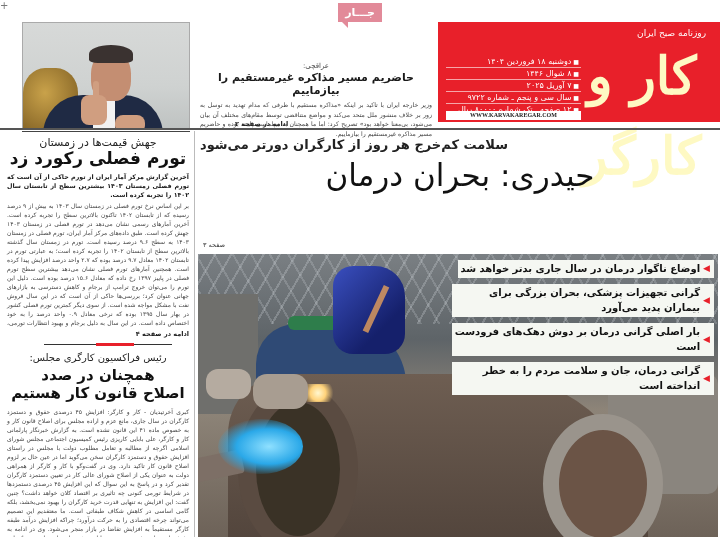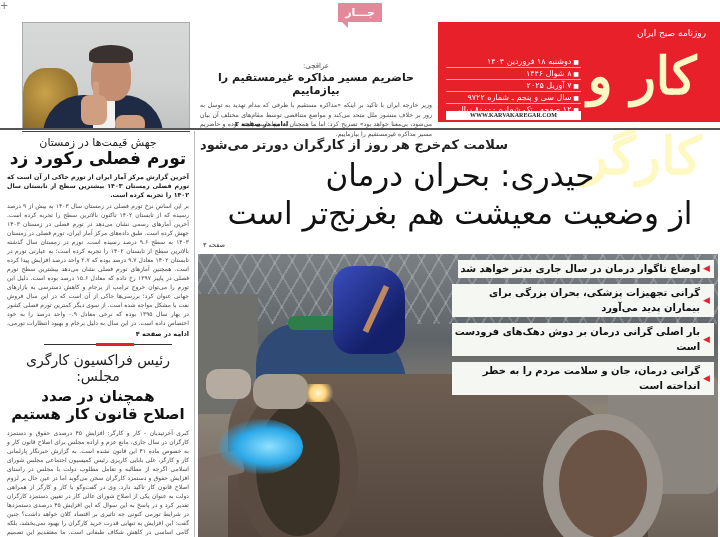--- a/index.html
+++ b/index.html
@@ -161,21 +161,20 @@
   <div class="top-headline">حاضریم مسیر مذاکره غیرمستقیم را بیازماییم</div>
   <div class="top-body" style="max-height:38px; overflow:hidden;">وزیر خارجه ایران با تاکید بر اینکه «مذاکره مستقیم با طرفی که مدام تهدید به توسل به زور بر خلاف منشور ملل متحد می‌کند و مواضع متناقضی توسط مقام‌های مختلف آن بیان می‌شود، بی‌معنا خواهد بود» تصریح کرد: اما ما همچنان به دیپلماسی پایبند بوده و حاضریم مسیر مذاکره غیرمستقیم را بیازماییم.</div>
   <div class="continue">ادامه در صفحه ۲</div>
 </div>
 
 <div class="top-rule"></div>
 
 <div class="main-area">
   <div class="subhead">سلامت کم‌خرج هر روز از کارگران دورتر می‌شود</div>
   <div class="headline">حیدری: بحران درمان</div>
-  <div class="headline" style="margin-top:0;">از وضعیت معیشت هم بغرنج‌تر است</div>
   <div class="page-ref">صفحه ۳</div>
 </div>
 
 <div class="main-photo">
   <div class="trusses"></div>
   <div class="bg-machine"></div>
   <div class="bg-right"></div>
   <div class="welder-body"></div>
   <div class="welder-collar"></div>
   <div class="welder-mask"></div>
@@ -217,18 +216,18 @@
     <div class="sec-kicker">جهش قیمت‌ها در زمستان</div>
     <div class="sec-headline" style="font-size:17px;">تورم فصلی رکورد زد</div>
     <div class="sec-lead">آخرین گزارش مرکز آمار ایران از تورم حاکی از آن است که تورم فصلی زمستان ۱۴۰۳ بیشترین سطح از تابستان سال ۱۴۰۲ را تجربه کرده است.</div>
     <div class="sec-body" style="max-height:126px; overflow:hidden; margin-top:2px;">بر این اساس نرخ تورم فصلی در زمستان سال ۱۴۰۳ به بیش از ۹ درصد رسیده که از تابستان ۱۴۰۲ تاکنون بالاترین سطح را تجربه کرده است. آخرین آمارهای رسمی نشان می‌دهد در تورم فصلی در زمستان ۱۴۰۳ جهش کرده است. طبق داده‌های مرکز آمار ایران، تورم فصلی در زمستان ۱۴۰۳ به سطح ۹.۶ درصد رسیده است. تورم در زمستان سال گذشته بالاترین سطح از تابستان ۱۴۰۲ را تجربه کرده است؛ به عبارتی تورم در تابستان ۱۴۰۲ معادل ۹.۷ درصد بوده که ۲.۷ واحد درصد افزایش پیدا کرده است. همچنین آمارهای تورم فصلی نشان می‌دهد بیشترین سطح تورم فصلی در پاییز ۱۳۹۷ رخ داده که معادل ۱۵.۶ درصد بوده است. دلیل این تورم را می‌توان خروج ترامپ از برجام و کاهش دسترسی به بازارهای جهانی عنوان کرد؛ بررسی‌ها حاکی از آن است که در این سال فروش نفت با مشکل مواجه شده است. از سوی دیگر کمترین تورم فصلی کشور در بهار سال ۱۳۹۵ بوده که نرخی معادل ۰.۹ واحد درصد را به خود اختصاص داده است. در این سال به دلیل برجام و بهبود انتظارات تورمی، نرخ تورم کمترین سطوح خود را تجربه کرده است. تورم مصرف‌کننده به افزایش مداوم سطح عمومی قیمت کالاها و خدمات مورد استفاده خانوار اطلاق می‌شود.</div>
     <div class="sec-continue">ادامه در صفحه ۴</div>
   </div>
   <div class="divider">
     <div class="divider-accent"></div>
   </div>
   <div>
-    <div class="sec-kicker" style="font-size:14px; margin-top:7px;">رئیس فراکسیون کارگری مجلس:</div>
+    <div class="sec-kicker" style="font-size:10px; margin-top:7px;">رئیس فراکسیون کارگری مجلس:</div>
     <div class="sec-headline" style="margin-top:3px;">همچنان در صدد</div>
     <div class="sec-headline">اصلاح قانون کار هستیم</div>
     <div class="sec-body" style="max-height:136px; overflow:hidden; margin-top:5px;">کبری آخرتیدیان - کار و کارگر: افزایش ۴۵ درصدی حقوق و دستمزد کارگران در سال جاری، مانع عزم و اراده مجلس برای اصلاح قانون کار و به خصوص ماده ۴۱ این قانون نشده است. به گزارش خبرنگار پارلمانی کار و کارگر، علی بابایی کاریزی رئیس کمیسیون اجتماعی مجلس شورای اسلامی اگرچه از مطالبه و تعامل مطلوب دولت با مجلس در راستای افزایش حقوق و دستمزد کارگران سخن می‌گوید اما در عین حال بر لزوم اصلاح قانون کار تاکید دارد. وی در گفت‌وگو با کار و کارگر از همراهی دولت به عنوان یکی از اصلاح شورای عالی کار در تعیین دستمزد کارگران تقدیر کرد و در پاسخ به این سوال که این افزایش ۴۵ درصدی دستمزدها در شرایط تورمی کنونی چه تاثیری بر اقتصاد کلان خواهد داشت؟ چنین گفت: این افزایش به تنهایی قدرت خرید کارگران را بهبود نمی‌بخشد، بلکه گامی اساسی در کاهش شکاف طبقاتی است. ما معتقدیم این تصمیم می‌تواند چرخه اقتصادی را به حرکت درآورد؛ چراکه افزایش درآمد طبقه کارگر مستقیماً به افزایش تقاضا در بازار منجر می‌شود. وی در ادامه به دغدغه‌های مطرح شده مبنی بر تعطیلی برخی واحدهای تولیدی در اثر این افزایش دستمزد نیز پاسخ داد و گفت: این تصمیم پس از ماه‌ها مذاکره و با در نظر گرفتن تمام جوانب گرفته شده است. نکته مهم اینجاست که کارفرمایانی که واقعاً توان مالی دارند، می‌توانند با اخذ مجوز از وزارت کار، حتی بیش از این میزان نیز به کارگران خود پرداخت کنند. ما به دنبال تعادل منصفانه بین حقوق کارگران و توان واحدهای تولیدی هستیم.</div>
   </div>
 </div>
 
 </body></html>

